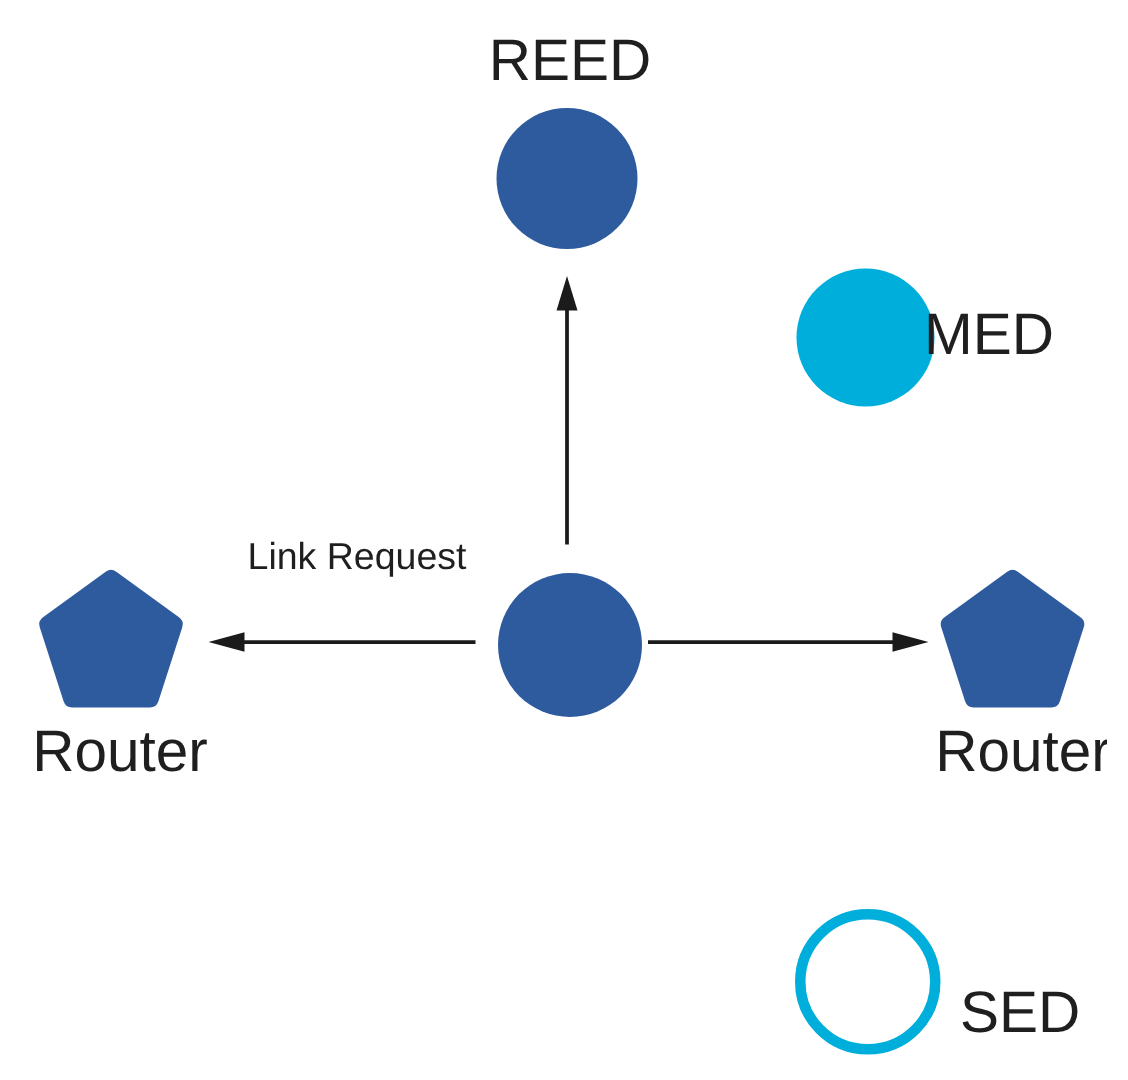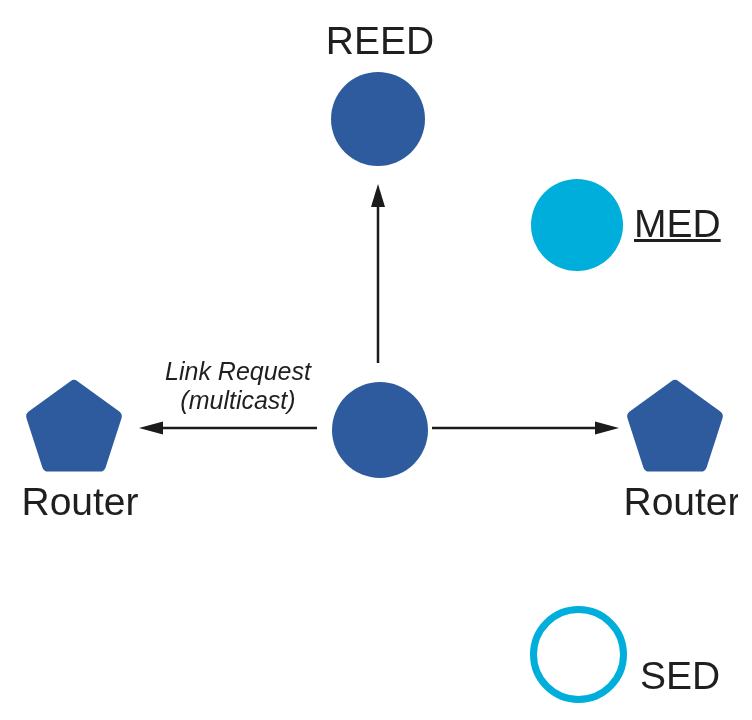--- a/index.html
+++ b/index.html
@@ -51,32 +51,31 @@
   }
   .fill-blue { background: var(--node-blue, #2d5b9e); }
   .fill-cyan { background: var(--node-cyan, #00aedb); }
   .ring-cyan {
     background: #ffffff;
     border: 7px solid var(--node-cyan, #00aedb);
     box-sizing: border-box;
   }
   .annotation {
     position: absolute;
-    font-style: italic;
     font-size: 25px;
     line-height: 29px;
     text-align: center;
     transform: translateX(-50%);
     white-space: nowrap;
   }
   
   .reed-label    { left: 380px; top: 18px; }
   .reed-circle   { left: 331px; top: 72px;  width: 94px; height: 94px; }
   .med-circle    { left: 531px; top: 179px; width: 92px; height: 92px; }
-  .med-label     { left: 634px; top: 201px; text-decoration: underline; }
+  .med-label     { left: 616px; top: 201px; }
   .center-circle { left: 332px; top: 382px; width: 96px; height: 96px; }
   .link-request  { left: 238px; top: 357px; }
   .router-left-label  { left: 80px;  top: 479px; }
   .router-right-label { left: 682px; top: 479px; }
   .sed-ring      { left: 530px; top: 606px; width: 97px; height: 97px; }
   .sed-label     { left: 640px; top: 629px; margin-top: 24px; }
 </style>
 </head>
 <body>
 
@@ -108,21 +107,20 @@
   <div class="circle fill-blue reed-circle"></div>
 
   <div class="circle fill-cyan med-circle"></div>
 
   <div class="label med-label">MED</div>
 
   <div class="circle fill-blue center-circle"></div>
 
   <div class="annotation link-request">
     <div>Link Request</div>
-    <div>(multicast)</div>
   </div>
 
   <div class="label centered router-left-label">Router</div>
 
   <div class="label centered router-right-label">Router</div>
 
   <div class="circle ring-cyan sed-ring"></div>
 
   <div class="label sed-label">SED</div>
 

